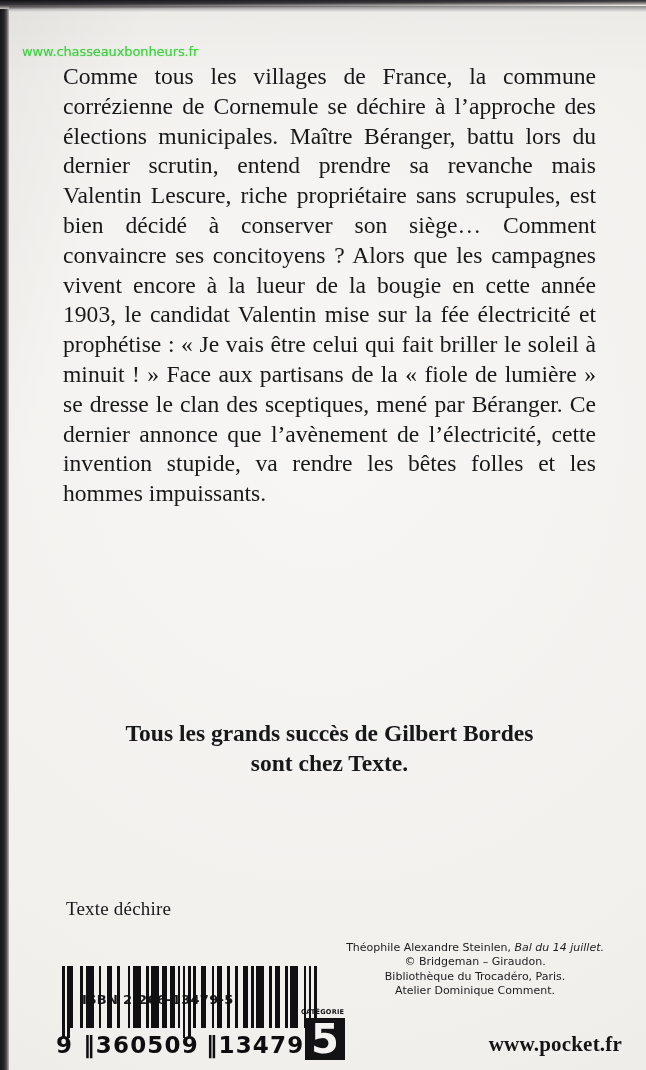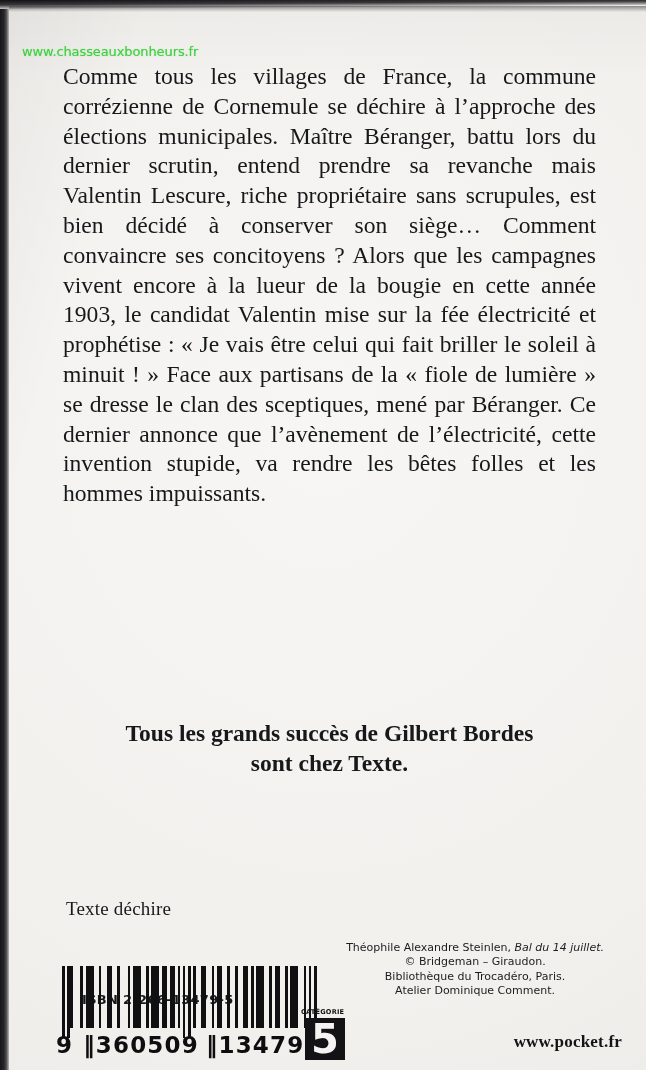--- a/index.html
+++ b/index.html
@@ -203,21 +203,21 @@
     display: flex;
     align-items: center;
     justify-content: center;
     overflow: hidden;
   }
 
   .pocket-url {
     position: absolute;
     right: 24px;
     top: 1032px;
-    font-size: 17px;
+    font-size: 21px;
     font-weight: bold;
     letter-spacing: 0.2px;
     color: #141416;
   }
 </style>
 </head>
 <body>
 
 <div class="page">
 

